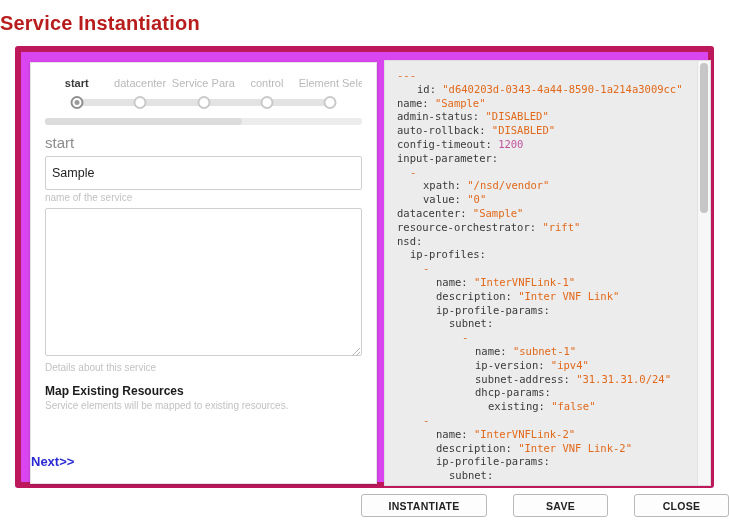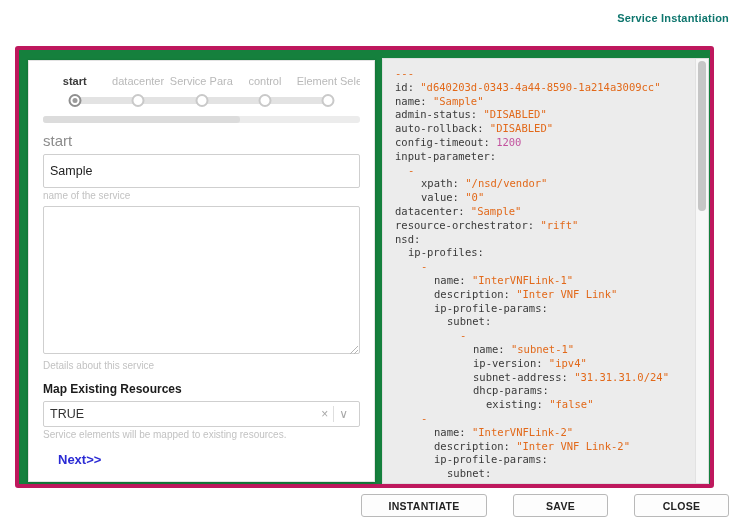--- a/index.html
+++ b/index.html
@@ -6,26 +6,26 @@
     --code-key:#3a3a3a; --code-str:#e2691a; --code-num:#c2529e;
     --link:#2a2ad4;
   }
   *{margin:0;padding:0;box-sizing:border-box;}
   html,body{width:729px;height:530px;}
   body{
     position:relative;background:#ffffff;
     font-family:"Liberation Sans",sans-serif;color:#222;overflow:hidden;
   }
   .page-title{
-    position:absolute;top:12px;left:0;width:100%;text-align:right;
-    font-size:11px;font-weight:700;color:#0f766e;letter-spacing:.2px;
+    position:absolute;top:12px;left:0;width:100%;text-align:left;
+    font-size:20px;font-weight:700;color:#b91c1c;letter-spacing:.2px;
   }
   .dialog{
     position:absolute;left:15px;top:46px;width:699px;height:442px;
-    background:#15803d;border:4px solid #be185d;border-radius:3px;
+    background:#d946ef;border:6px solid #be185d;border-radius:3px;
   }
   
   .card{
     position:absolute;left:9px;top:10px;width:347px;height:422px;
     background:#ffffff;border:1px solid #e3e3e3;
     box-shadow:0 1px 3px rgba(0,0,0,.18);padding:12px 14px;
   }
   .steps-labels{display:flex;margin-top:2px;}
   .steps-labels .step-label{
     flex:1;text-align:center;font-size:11px;color:#b9b9b9;
@@ -74,21 +74,21 @@
   }
   .select-box{
     margin-top:5px;width:100%;height:26px;border:1px solid #cfcfcf;
     background:#fff;border-radius:2px;display:flex;align-items:center;
     padding:0 6px;font-size:12.5px;color:#333;cursor:pointer;
   }
   .select-box .value{flex:1;}
   .select-box .icon{color:#a8a8a8;font-size:12px;padding:0 5px;cursor:pointer;}
   .select-box .divider{width:1px;height:16px;background:#dedede;}
   .next-link{
-    position:absolute;left:29px;bottom:14px;font-size:13px;font-weight:700;
+    position:absolute;left:0;bottom:14px;font-size:13px;font-weight:700;
     color:var(--link);cursor:pointer;
   }
   
   .code-panel{
     position:absolute;left:363px;top:8px;width:327px;height:426px;
     background:#ececec;border:1px solid #dedede;overflow:hidden;
   }
   .code-content{
     position:absolute;left:0;top:0;right:13px;bottom:0;
     padding:8px 0 8px 12px;
@@ -156,35 +156,29 @@
     <input class="text-input" type="text" value="Sample" style="">
     <div class="helper">name of the service</div>
 
     <div class="desc-wrap">
       <textarea class="desc-area" style=""></textarea>
       <div class="resize-grip"></div>
     </div>
     <div class="helper">Details about this service</div>
 
     <div class="field-label">Map Existing Resources</div>
-    <div class="select-box">
-      <span class="value">TRUE</span>
-      <span class="icon">×</span>
-      <span class="divider"></span>
-      <span class="icon">∨</span>
-    </div>
     <div class="helper">Service elements will be mapped to existing resources.</div>
 
     <div class="next-link">Next&gt;&gt;</div>
   </div>
 
   <div class="code-panel">
     <div class="code-content">
         <div class="code-line" style="padding-left: 0px;"><span class="cl-str">---</span></div>
-        <div class="code-line" style="padding-left: 0px;"><span class="cl-key">id: </span><span class="cl-str">"d640203d-0343-4a44-8590-1a214a3009cc"</span></div>
+        <div class="code-line" style="padding-left: 0px; margin-left: 20px;"><span class="cl-key">id: </span><span class="cl-str">"d640203d-0343-4a44-8590-1a214a3009cc"</span></div>
         <div class="code-line" style="padding-left: 0px;"><span class="cl-key">name: </span><span class="cl-str">"Sample"</span></div>
         <div class="code-line" style="padding-left: 0px;"><span class="cl-key">admin-status: </span><span class="cl-str">"DISABLED"</span></div>
         <div class="code-line" style="padding-left: 0px;"><span class="cl-key">auto-rollback: </span><span class="cl-str">"DISABLED"</span></div>
         <div class="code-line" style="padding-left: 0px;"><span class="cl-key">config-timeout: </span><span class="cl-num">1200</span></div>
         <div class="code-line" style="padding-left: 0px;"><span class="cl-key">input-parameter:</span></div>
         <div class="code-line" style="padding-left: 13px;"><span class="cl-str">-</span></div>
         <div class="code-line" style="padding-left: 26px;"><span class="cl-key">xpath: </span><span class="cl-str">"/nsd/vendor"</span></div>
         <div class="code-line" style="padding-left: 26px;"><span class="cl-key">value: </span><span class="cl-str">"0"</span></div>
         <div class="code-line" style="padding-left: 0px;"><span class="cl-key">datacenter: </span><span class="cl-str">"Sample"</span></div>
         <div class="code-line" style="padding-left: 0px;"><span class="cl-key">resource-orchestrator: </span><span class="cl-str">"rift"</span></div>

